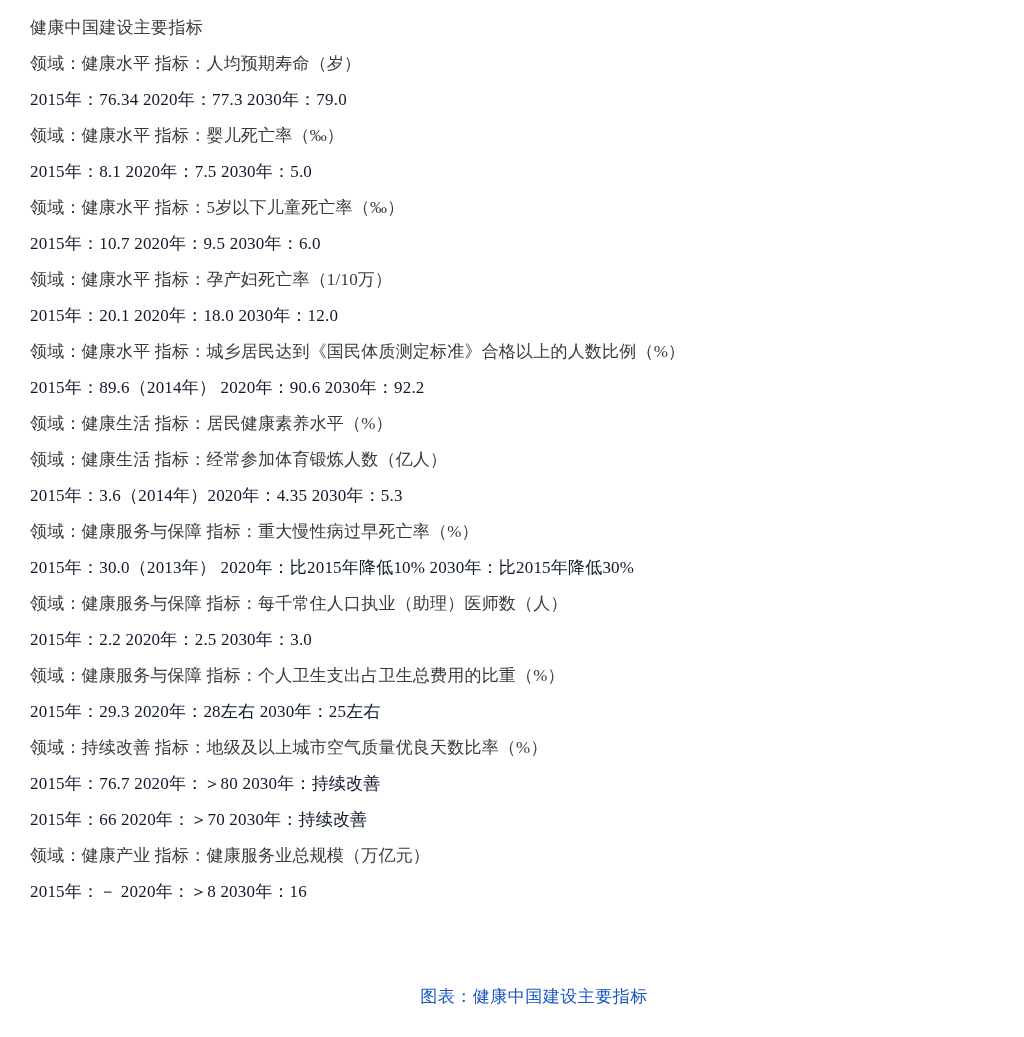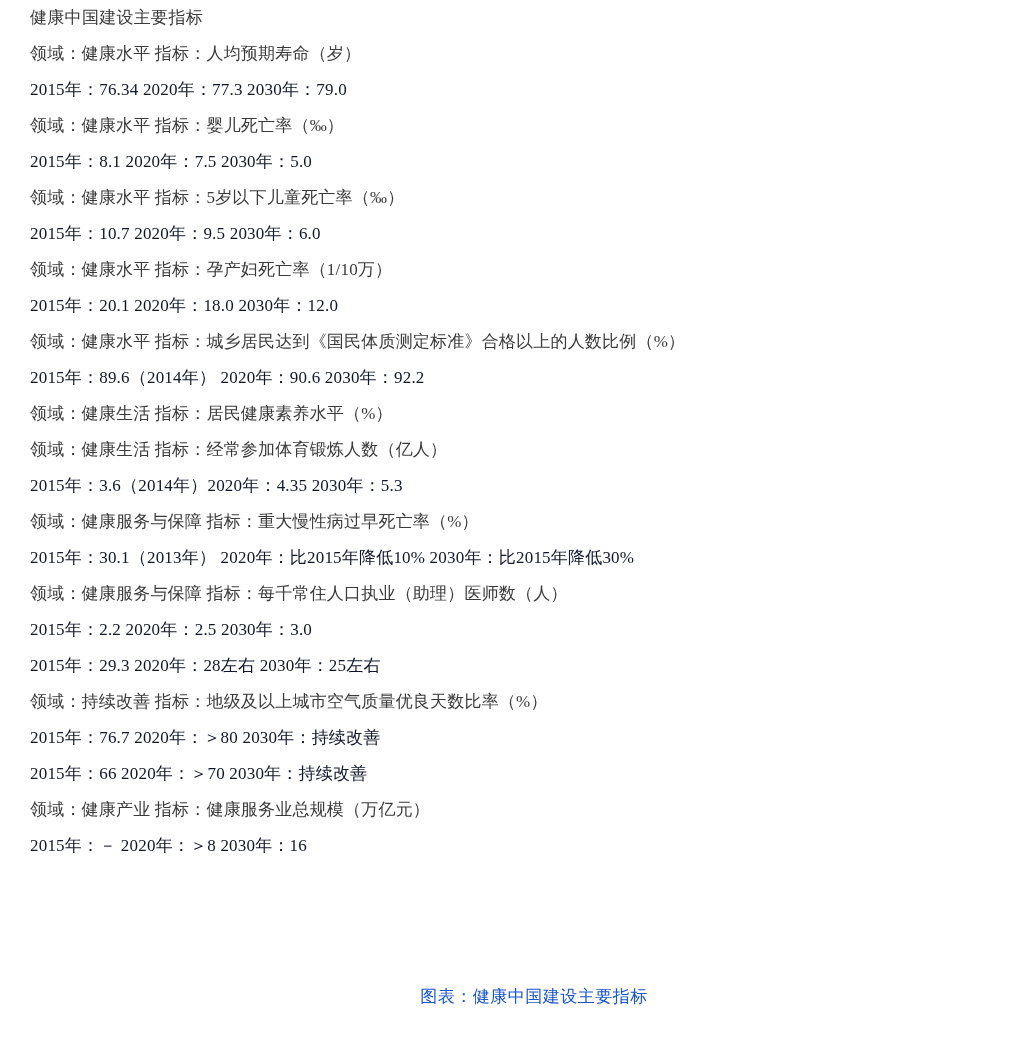--- a/index.html
+++ b/index.html
@@ -9,21 +9,21 @@
   }
   body {
     width: 1024px;
     height: 1037px;
     font-family: "Liberation Sans", "DejaVu Sans", sans-serif;
     color: #333333;
     position: relative;
     overflow: hidden;
   }
   .page {
-    padding: 0 30px 0 30px;
+    padding: 10px 30px 0 30px;
     box-sizing: border-box;
     width: 1024px;
   }
   .doc-title {
     font-size: 17px;
     color: #3a3a3a;
     line-height: 36px;
     letter-spacing: 0.3px;
     white-space: nowrap;
   }
@@ -70,25 +70,26 @@
 
   <div class="row">领域：健康水平 指标：城乡居民达到《国民体质测定标准》合格以上的人数比例（%）</div>
   <div class="row values">2015年：89.6（2014年） 2020年：90.6 2030年：92.2</div>
 
   <div class="row">领域：健康生活 指标：居民健康素养水平（%）</div>
 
   <div class="row">领域：健康生活 指标：经常参加体育锻炼人数（亿人）</div>
   <div class="row values">2015年：3.6（2014年）2020年：4.35 2030年：5.3</div>
 
   <div class="row">领域：健康服务与保障 指标：重大慢性病过早死亡率（%）</div>
-  <div class="row values">2015年：30.1（2013年）  2020年：比2015年降低10%    2030年：比2015年降低30%</div>
+  <div class="row values">2015年：30.0（2013年）  2020年：比2015年降低10%    2030年：比2015年降低30%</div>
 
   <div class="row">领域：健康服务与保障 指标：每千常住人口执业（助理）医师数（人）</div>
   <div class="row values">2015年：2.2 2020年：2.5 2030年：3.0</div>
 
+  <div class="row">领域：健康服务与保障 指标：个人卫生支出占卫生总费用的比重（%）</div>
   <div class="row values">2015年：29.3 2020年：28左右 2030年：25左右</div>
 
   <div class="row">领域：持续改善 指标：地级及以上城市空气质量优良天数比率（%）</div>
   <div class="row values">2015年：76.7 2020年：＞80 2030年：持续改善</div>
 
   <div class="row values">2015年：66 2020年：＞70 2030年：持续改善</div>
 
   <div class="row">领域：健康产业 指标：健康服务业总规模（万亿元）</div>
   <div class="row values">2015年：－ 2020年：＞8 2030年：16</div>
 </div>

